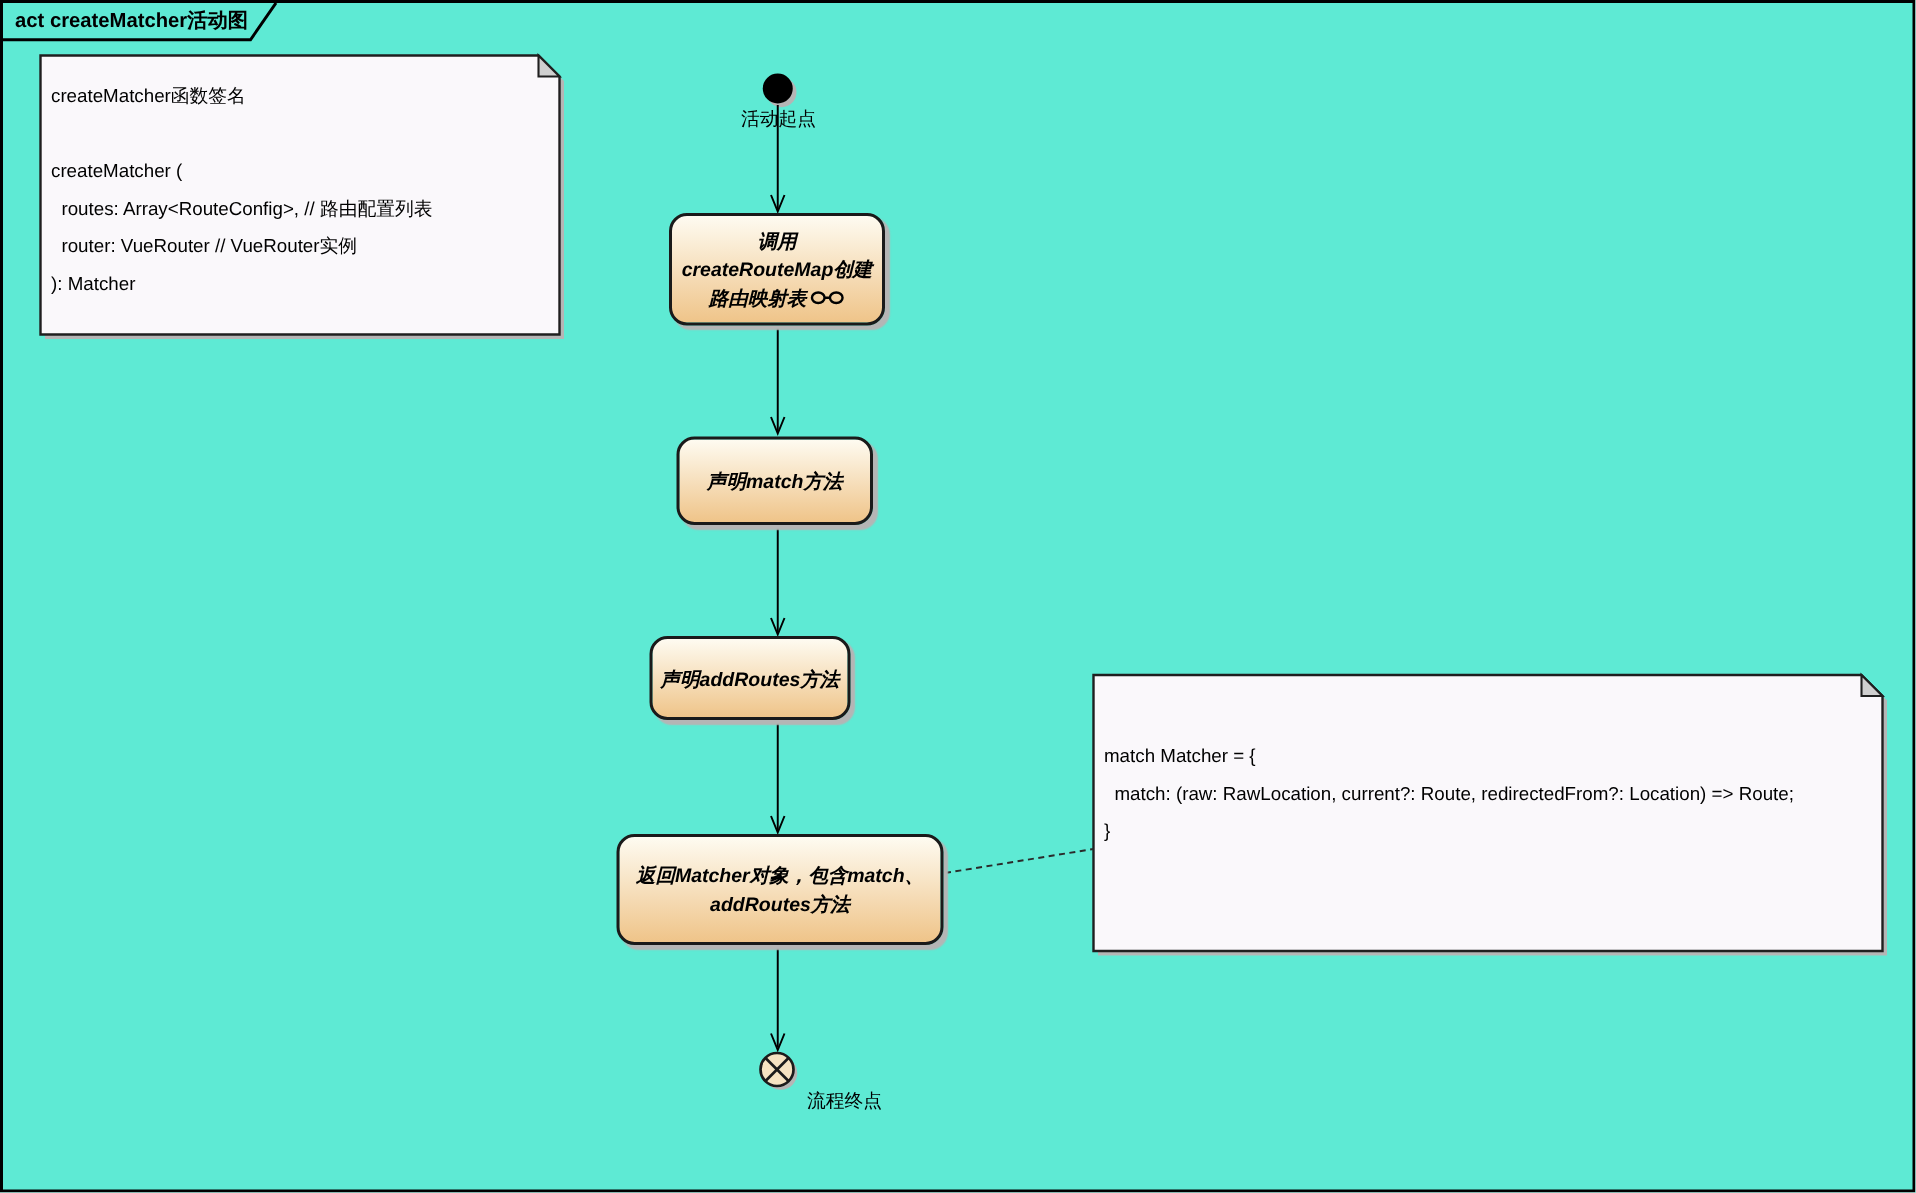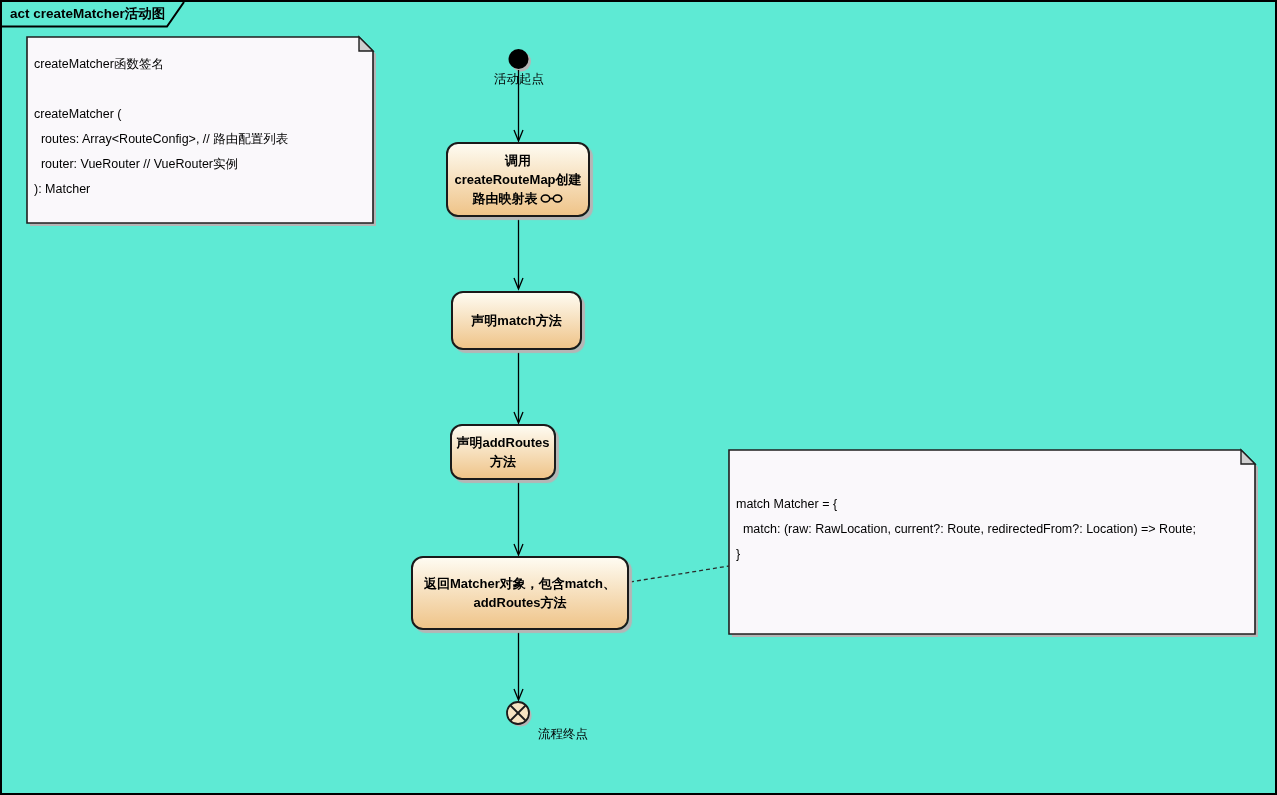--- a/index.html
+++ b/index.html
@@ -28,30 +28,31 @@
   .note-line{white-space:pre;height:25px;}
   .activity{
     position:absolute;z-index:2;
     background:linear-gradient(to bottom,var(--activity-top) 0%,var(--activity-bottom) 100%);
     border:2px solid var(--activity-border);
     border-radius:12px;
     box-shadow:3px 3px 1px var(--shadow);
     display:flex;align-items:center;justify-content:center;
     text-align:center;font-weight:bold;font-size:13px;line-height:19px;
     box-sizing:border-box;
+    font-style:italic;
   }
   .activity .lbl{display:inline;}
   .rake-icon{vertical-align:-1px;margin-left:2px;}
   .node-label{
     position:absolute;z-index:2;font-size:12.5px;text-align:center;
     width:140px;white-space:nowrap;
   }
   #act-1{left:444px;top:140px;width:144px;height:75px;padding:2px 6px;}
   #act-2{left:449px;top:289px;width:131px;height:59px;}
-  #act-3{left:448px;top:422px;width:106px;height:56px;}
+  #act-3{left:431px;top:422px;width:134px;height:56px;}
   #act-4{left:409px;top:554px;width:218px;height:74px;padding:2px 0;}
   #note-left-text{left:32px;top:50px;width:334px;}
   #note-right-text{left:734px;top:465px;width:512px;}
   #start-label{left:447px;top:69px;}
   #end-label{left:446px;top:724px;text-align:right;}
 </style>
 </head>
 <body>
 
 <div id="canvas">

